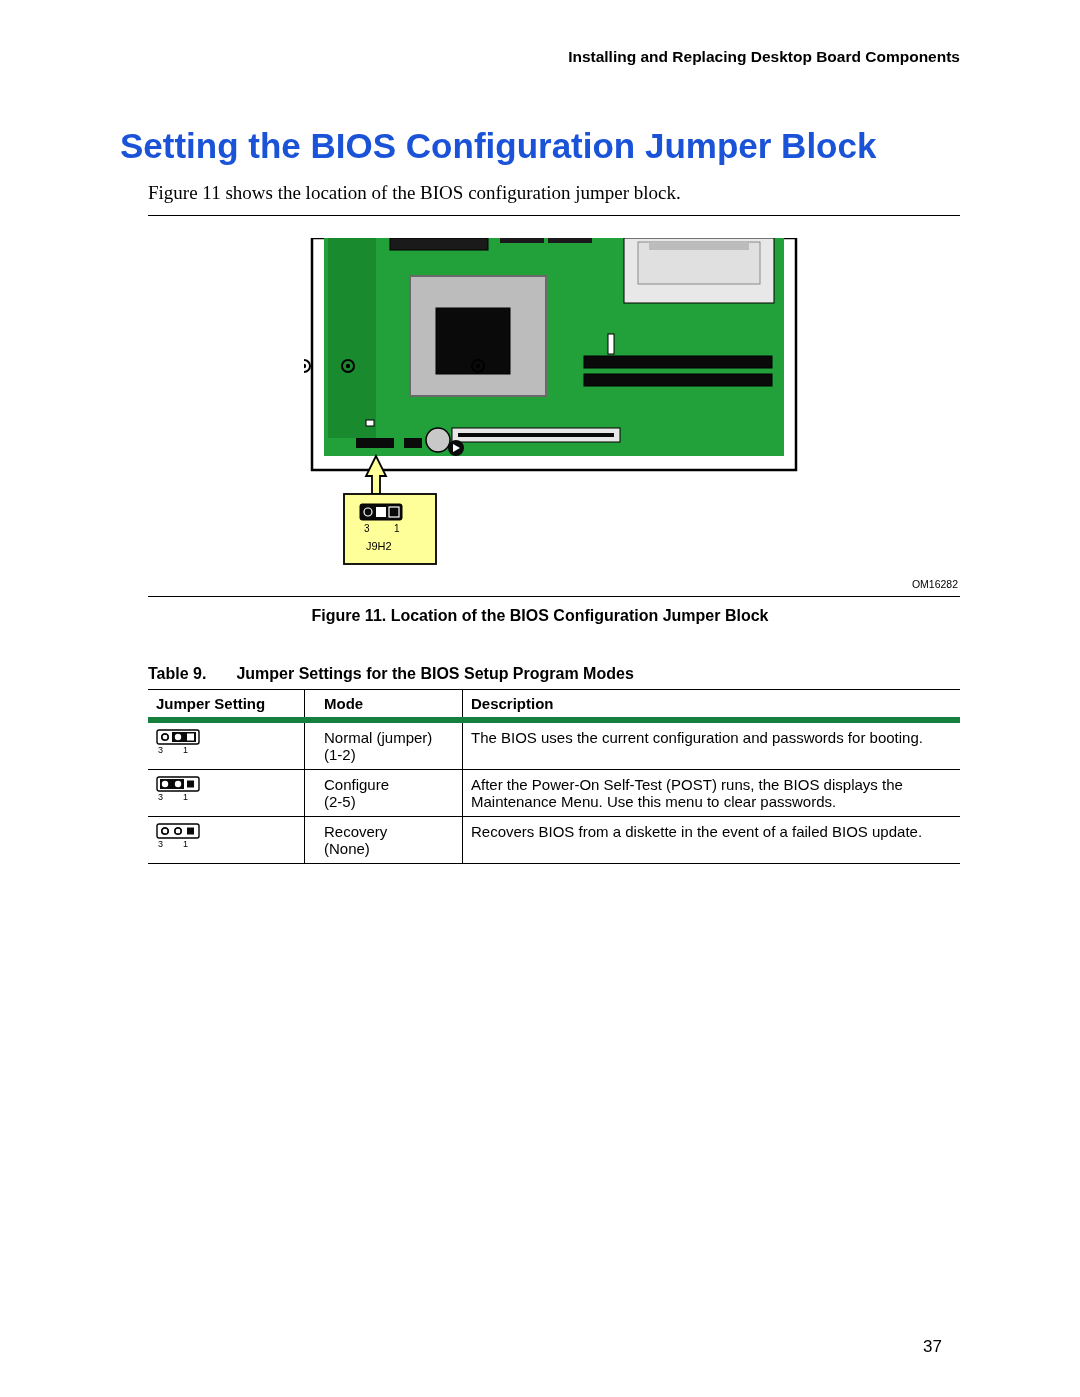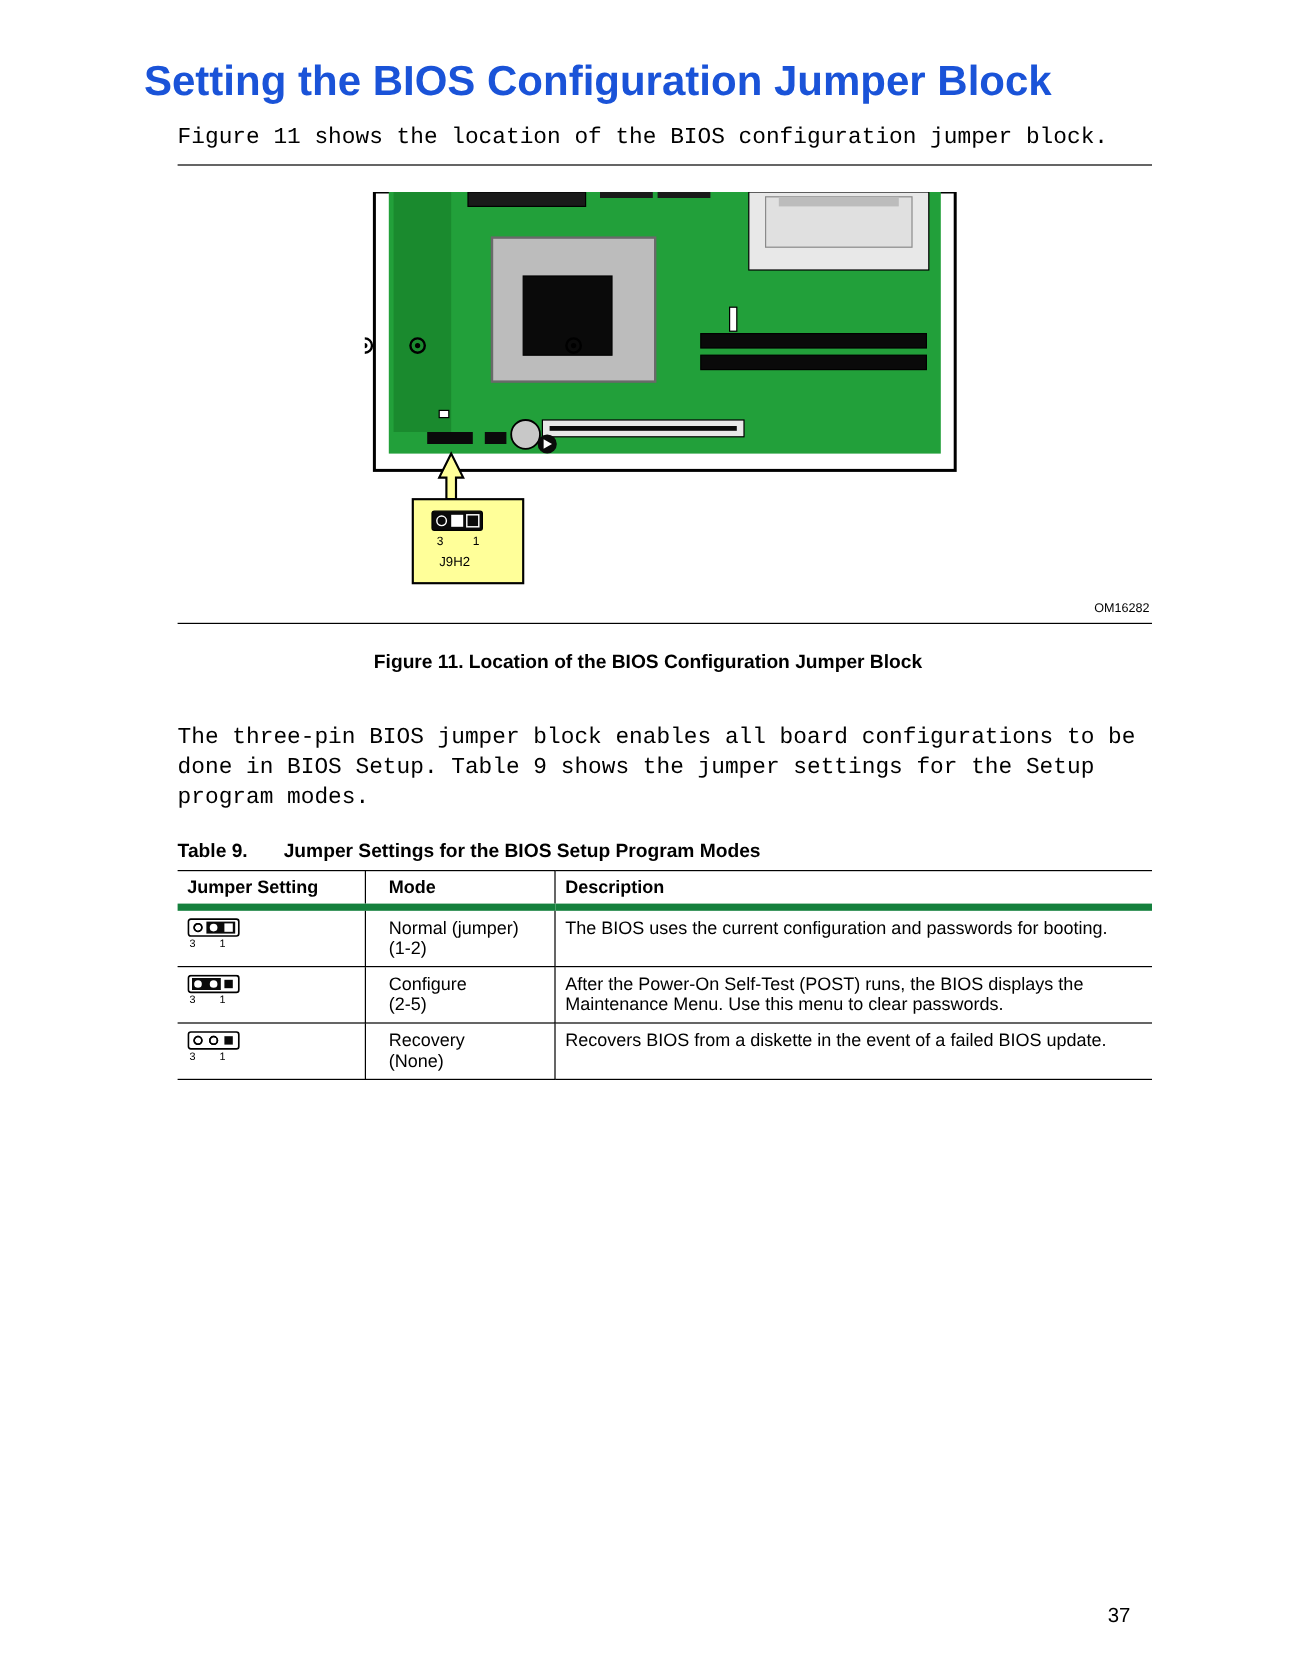--- a/index.html
+++ b/index.html
@@ -23,21 +23,21 @@
     font-size: 15.5px;
     margin-bottom: 60px;
   }
   h1.section-title {
     color: #1a53d8;
     font-size: 35px;
     font-weight: bold;
     margin: 0 0 14px 0;
   }
   .body-text {
-    font-family: Liberation Mono, monospace;
+    font-family: Liberation Serif, serif;
     font-size: 19px;
     line-height: 1.32;
     margin: 0 0 10px 0;
   }
   .indent1 { margin-left: 28px; }
   hr.rule {
     border: none;
     border-top: 1.5px solid #000;
     margin: 6px 0 6px 28px;
   }
@@ -46,21 +46,21 @@
     text-align: center;
   }
   .fig-id {
     text-align: right;
     font-size: 10.5px;
     margin: -4px 2px 4px 0;
   }
   .fig-caption {
     font-weight: bold;
     font-size: 16px;
-    margin: 24px 0 40px 0;
+    margin: 10px 0 40px 0;
     text-align: center;
   }
   .table-caption {
     font-weight: bold;
     font-size: 16px;
     margin: 24px 0 6px 0;
     padding-left: 28px;
   }
   .table-caption .gap { display:inline-block; width:30px; }
   table.jtable {
@@ -94,20 +94,21 @@
     margin-left: 40px;
   }
   
   svg.jumper-mini { display:block; }
 </style>
 </head>
 <body>
 
 <div class="page">
 
+  <div class="running-header">Installing and Replacing Desktop Board Components</div>
 
   <h1 class="section-title">Setting the BIOS Configuration Jumper Block</h1>
 
   <p class="body-text indent1">Figure 11 shows the location of the BIOS configuration jumper block.</p>
 
   <hr class="rule">
 
   <div class="figure-wrap">
     
     <svg width="500" height="340" viewBox="0 0 500 340">
@@ -169,21 +170,20 @@
       <text x="90" y="294" font-size="10" font-family="Arial">1</text>
       <text x="62" y="312" font-size="11" font-family="Arial">J9H2</text>
     </svg>
     <div class="fig-id">OM16282</div>
   </div>
 
   <hr class="rule">
 
   <div class="fig-caption">Figure 11.  Location of the BIOS Configuration Jumper Block</div>
 
-  <p class="body-text indent1">The three-pin BIOS jumper block enables all board configurations to be done in BIOS Setup. Table 9 shows the jumper settings for the Setup program modes.</p>
 
   <div class="table-caption">
     <span>Table 9.</span><span class="gap"></span><span>Jumper Settings for the BIOS Setup Program Modes</span>
   </div>
 
   <table class="jtable">
     <thead>
       <tr>
         <th>Jumper Setting</th>
         <th>Mode</th>

